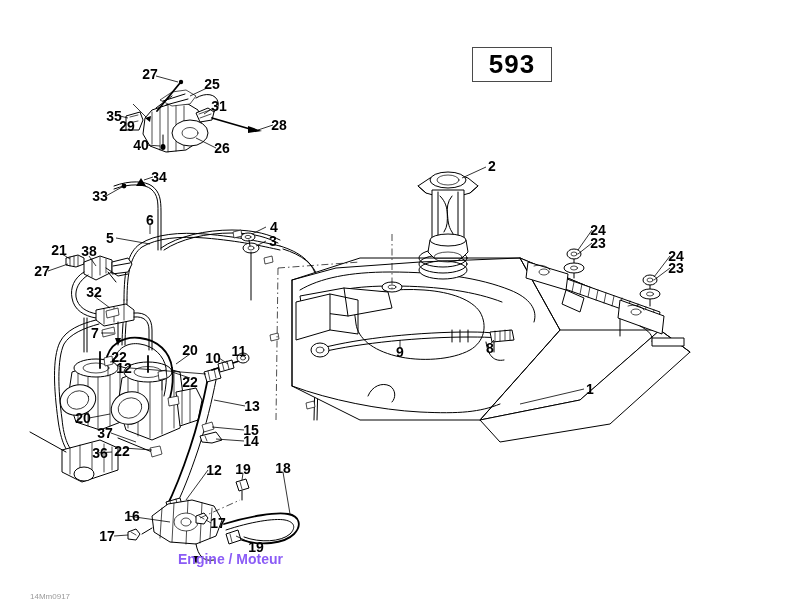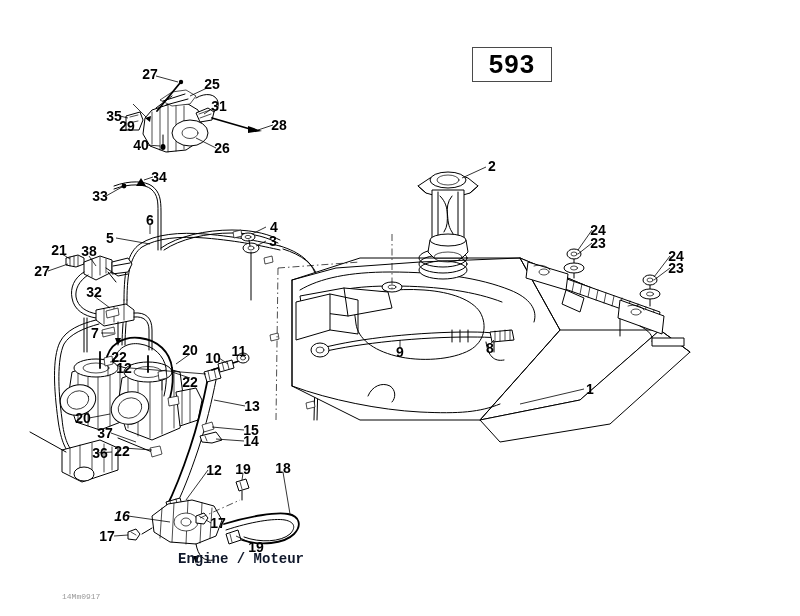--- a/index.html
+++ b/index.html
@@ -48,35 +48,34 @@
     font-family: "Liberation Sans", sans-serif;
     font-size: 26px;
     font-weight: bold;
     letter-spacing: 1px;
     color: #000000;
   }
   #engine-label {
     position: absolute;
     left: 178px;
     top: 551px;
-    font-family: Liberation Mono, monospace;
+    font-family: Liberation Sans, sans-serif;
     font-size: 14px;
     font-weight: bold;
-    color: #0f172a;
+    color: #8b5cf6;
     white-space: nowrap;
   }
   #watermark {
     position: absolute;
     left: 30px;
     top: 592px;
-    font-family: Liberation Mono, monospace;
+    font-family: Liberation Sans, sans-serif;
     font-size: 8px;
     color: #9a9a9a;
     white-space: nowrap;
-    margin-left: 32px;
   }
 </style>
 </head>
 <body>
 
 <div id="page">
 
   <svg id="art" viewBox="0 0 800 616">
     <defs>
       <style>
@@ -456,21 +455,21 @@
       <div class="callout" style="left: 95px; top: 333px;">7</div>
       <div class="callout" style="left: 490px; top: 348px;">8</div>
       <div class="callout" style="left: 400px; top: 352px;">9</div>
       <div class="callout" style="left: 213px; top: 358px;">10</div>
       <div class="callout" style="left: 239px; top: 351px;">11</div>
       <div class="callout" style="left: 124px; top: 368px;">12</div>
       <div class="callout" style="left: 214px; top: 470px;">12</div>
       <div class="callout" style="left: 252px; top: 406px;">13</div>
       <div class="callout" style="left: 251px; top: 441px;">14</div>
       <div class="callout" style="left: 251px; top: 430px;">15</div>
-      <div class="callout" style="left: 122px; top: 516px; font-style: italic;">16</div>
+      <div class="callout" style="left: 132px; top: 516px;">16</div>
       <div class="callout" style="left: 107px; top: 536px;">17</div>
       <div class="callout" style="left: 218px; top: 523px;">17</div>
       <div class="callout" style="left: 283px; top: 468px;">18</div>
       <div class="callout" style="left: 243px; top: 469px;">19</div>
       <div class="callout" style="left: 256px; top: 547px;">19</div>
       <div class="callout" style="left: 190px; top: 350px;">20</div>
       <div class="callout" style="left: 83px; top: 418px;">20</div>
       <div class="callout" style="left: 59px; top: 250px;">21</div>
       <div class="callout" style="left: 119px; top: 357px;">22</div>
       <div class="callout" style="left: 190px; top: 382px;">22</div>

